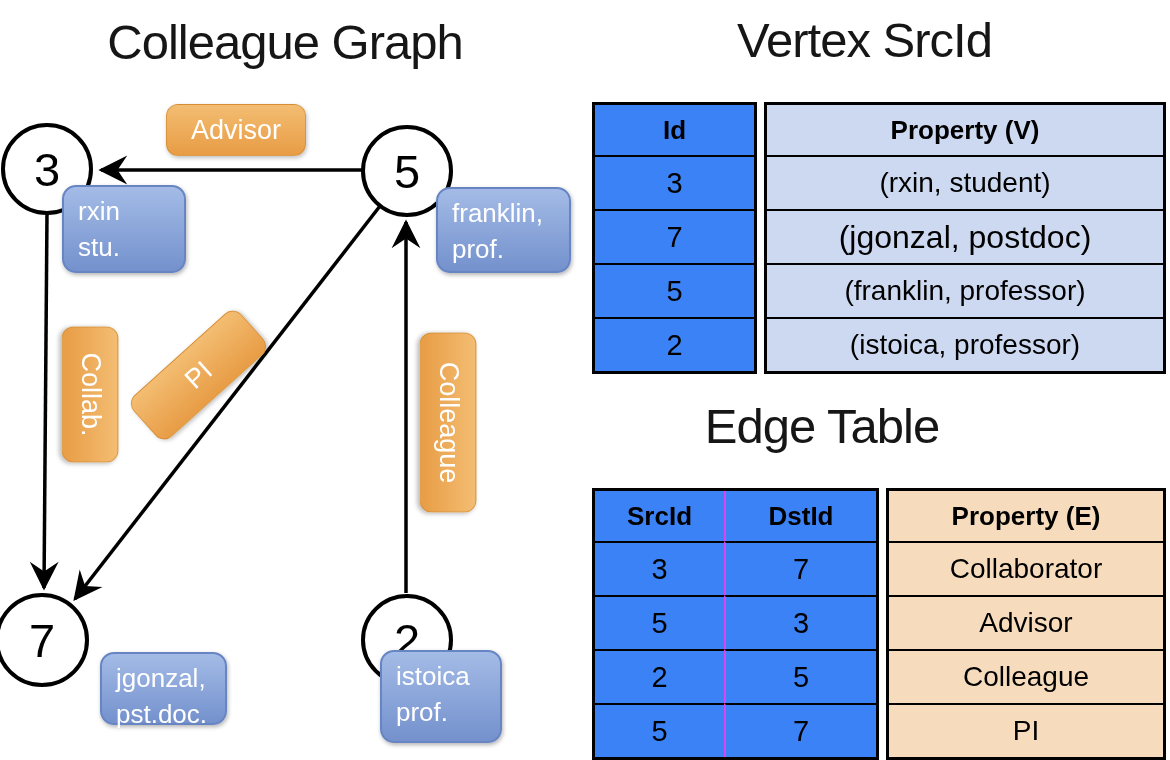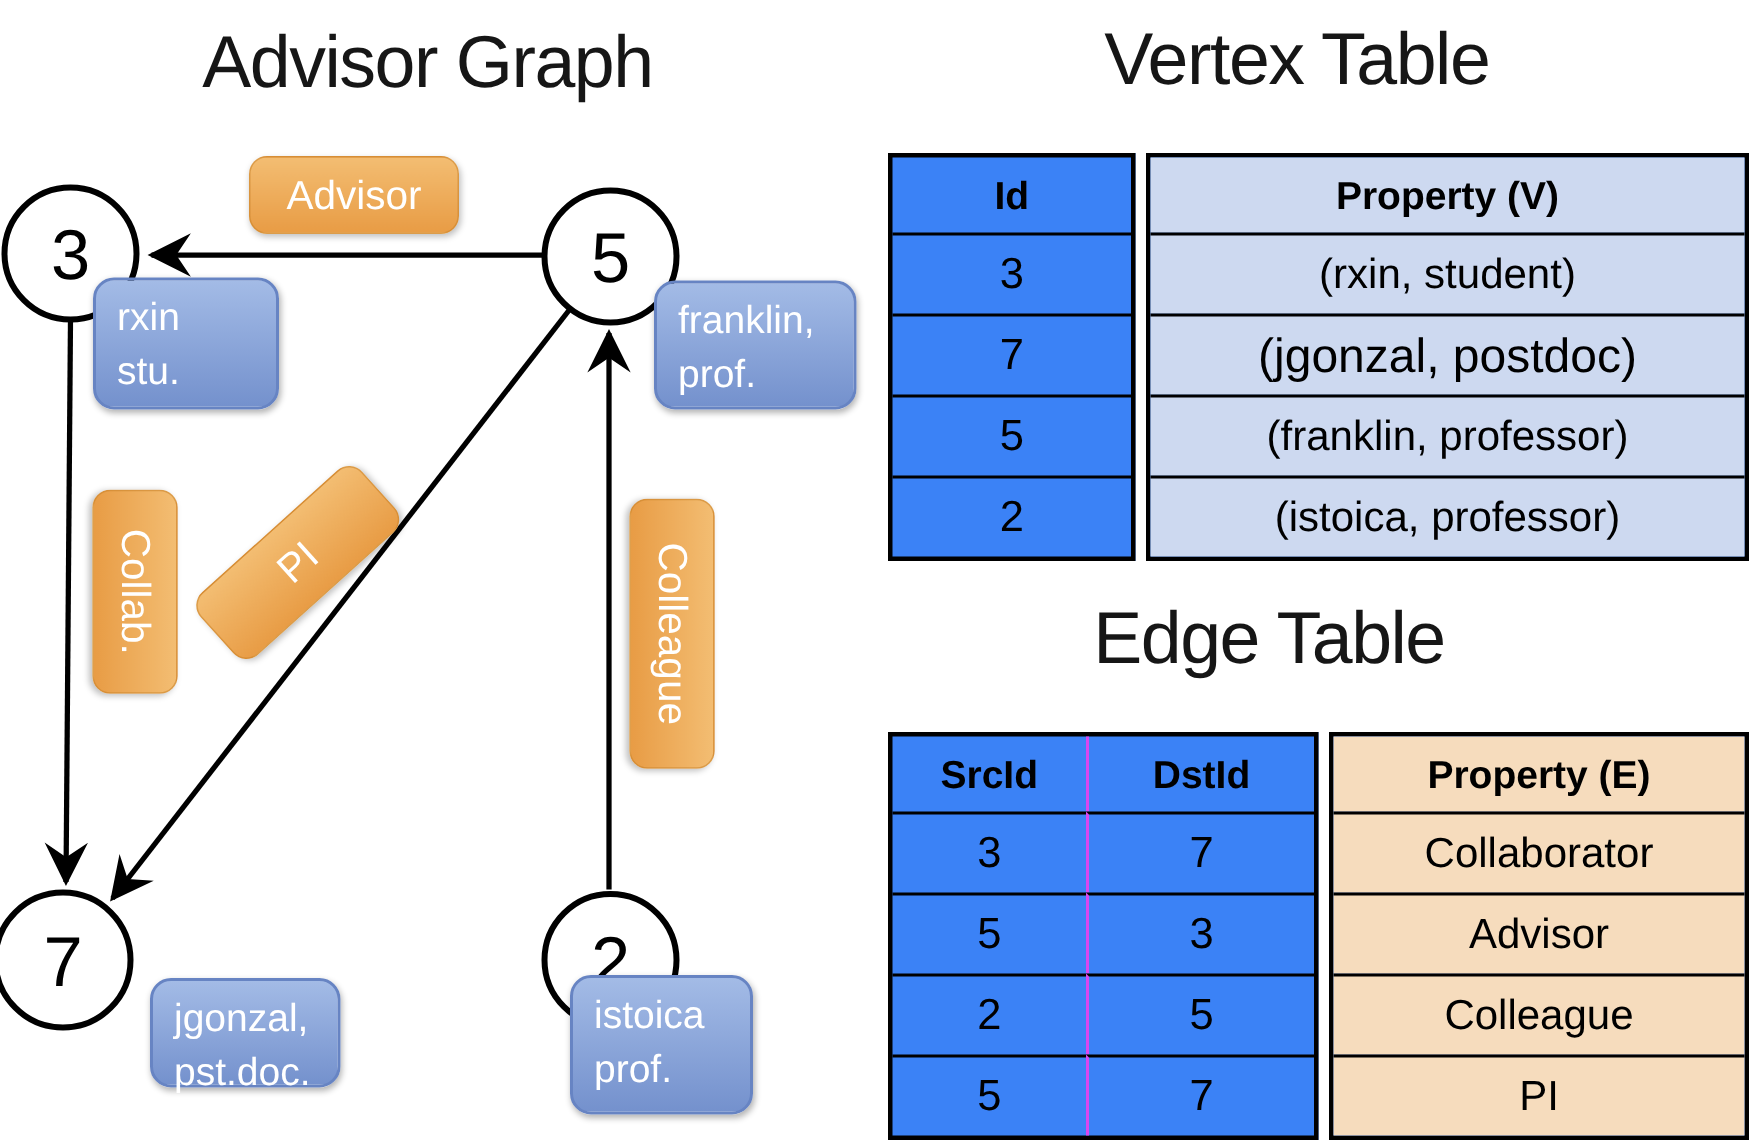--- a/index.html
+++ b/index.html
@@ -6,21 +6,21 @@
   #slide{
     position:relative;width:1170px;height:760px;background:#fff;overflow:hidden;
     font-family:"Liberation Sans",sans-serif;color:#111;
   }
   .title{
     position:absolute;text-align:center;font-size:49px;font-weight:400;
     letter-spacing:-1px;color:#161616;white-space:nowrap;
   }
   #title-graph{left:15px;top:14px;width:540px;}
   #title-vertex{left:592px;top:12px;width:545px;}
-  #title-edge{left:596px;top:398px;width:500px;}
+  #title-edge{left:572px;top:398px;width:500px;}
 
   
   #edges-svg{position:absolute;left:0;top:0;z-index:1;}
   .ndigit{
     position:absolute;width:90px;height:90px;z-index:2;display:flex;
     align-items:center;justify-content:center;font-size:47px;color:#000;
   }
   .vbox{
     position:absolute;z-index:3;box-sizing:border-box;border-radius:14px;
     background:linear-gradient(180deg,var(--node-box-top,#a3bbe6) 0%,var(--node-box-bottom,#7491cd) 100%);
@@ -54,22 +54,22 @@
   #et-ids .col2{border-left:2px solid #d946ef;}
   #et-prop{flex:1;}
   #vertex-table{left:592px;top:102px;width:574px;}
   #edge-table{left:592px;top:488px;width:574px;}
 </style>
 </head>
 <body>
 
 <div id="slide">
 
-  <div class="title" id="title-graph">Advisor Graph</div>
-  <div class="title" id="title-vertex">Vertex Table</div>
+  <div class="title" id="title-graph">Colleague Graph</div>
+  <div class="title" id="title-vertex">Vertex SrcId</div>
   <div class="title" id="title-edge">Edge Table</div>
 
   <svg id="edges-svg" width="580" height="760" viewBox="0 0 580 760">
     <defs>
       <marker id="arrow" viewBox="0 0 12 12" refX="10.5" refY="6" markerWidth="9" markerHeight="9" orient="auto-start-reverse">
         <path d="M0.5,0.5 L11.5,6 L0.5,11.5 L4.2,6 Z" fill="#000"></path>
       </marker>
     </defs>
     <g stroke="#000" stroke-width="3.5" fill="none">
       <line x1="362" y1="170" x2="101" y2="170" marker-end="url(#arrow)"></line>

